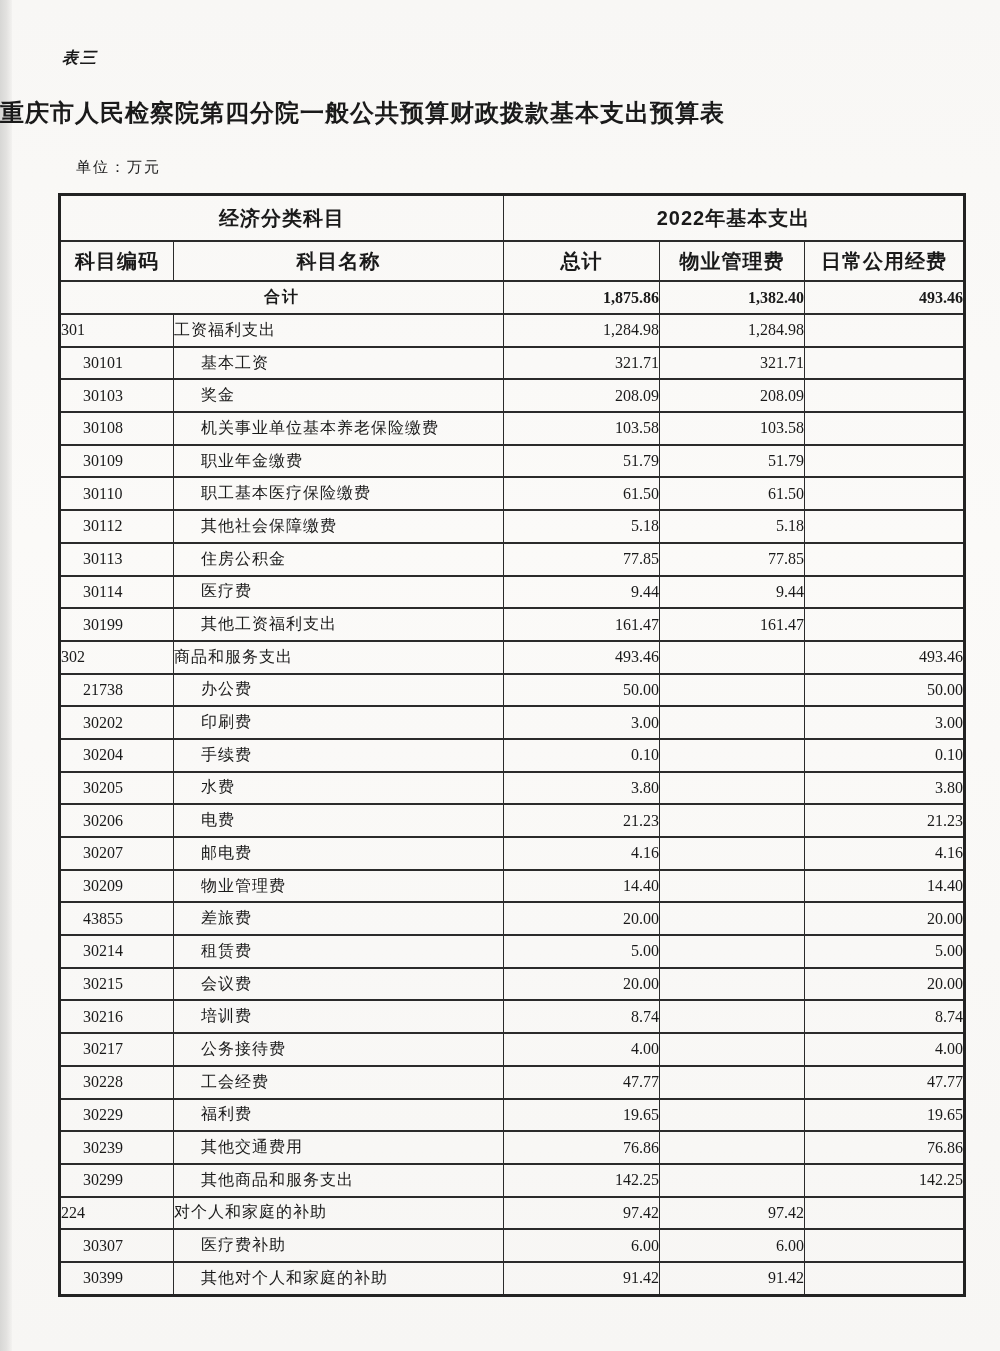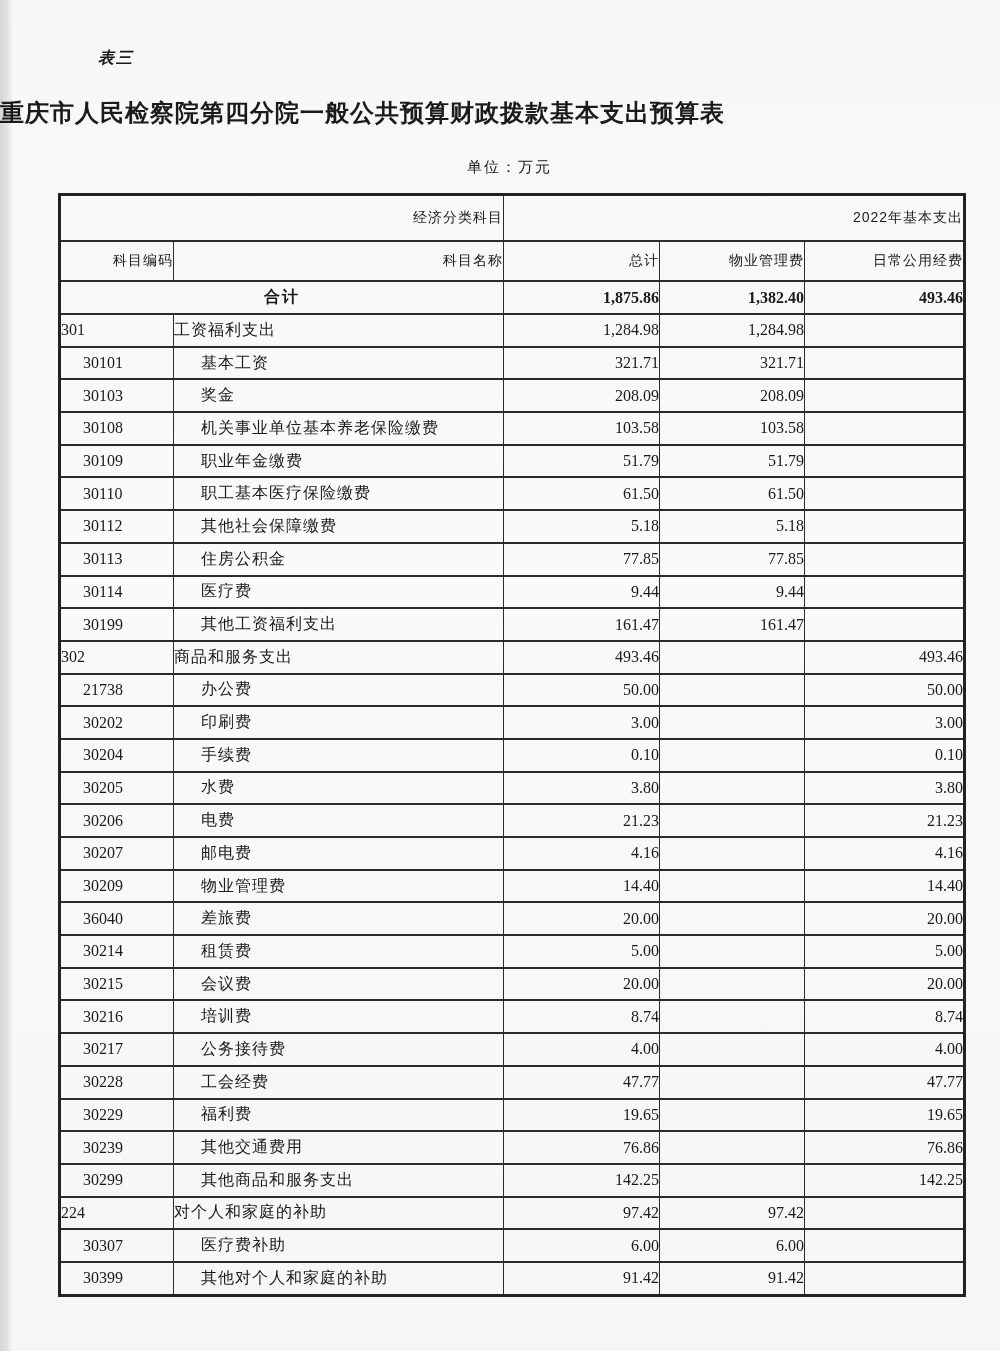--- a/index.html
+++ b/index.html
@@ -8,44 +8,44 @@
     background:linear-gradient(180deg,#f8f7f5 0%,#fbfaf8 40%,#f7f6f4 100%);
     color:#1a1a1a;
     font-family:"Liberation Serif","DejaVu Serif",serif;
   }
   .scan-strip {
     position:absolute; left:0; top:0; bottom:0; width:12px;
     background:linear-gradient(90deg,#d7d7d5 0%,#e3e2e0 55%,#f3f2f0 100%);
   }
   .corner-label {
     position:absolute; left:62px; top:48px;
-    font-size:16px; font-style:italic; font-weight:600; letter-spacing:2px;margin-left:36px;
+    font-size:16px; font-style:italic; font-weight:600; letter-spacing:2px;
   }
   .doc-title {
     position:absolute; left:0; right:0; top:97px;
     font-size:24px; font-weight:700; letter-spacing:1px;
   }
   .unit-note {
-    position:absolute; left:58px; top:158px; width:903px;
-    text-align:center; font-size:15px; letter-spacing:2px;
+    position:absolute; left:76px; top:158px; width:903px;
+    text-align:left; font-size:15px; letter-spacing:2px;
   }
   table.budget {
     position:absolute; left:58px; top:193px;
     width:905px; border-collapse:collapse; table-layout:fixed;
     border:3px solid #222;
   }
   .budget th, .budget td {
     border:1.6px solid #2b2b2b;
     border-top-width:2.2px; border-bottom-width:2.2px;
     vertical-align:middle; overflow:hidden; white-space:nowrap;
     font-size:16px; font-weight:400; padding:0;
   }
   .budget thead th {
     font-family:"Liberation Sans","DejaVu Sans",sans-serif;
-    font-weight:400; font-size:14px; text-align:right; letter-spacing:1px;
+    font-weight:700; font-size:20px; text-align:center; letter-spacing:1px;
   }
   tr.hdr1 th { height:44px; }
   tr.hdr2 th { height:38px; }
   tr.summary td { height:31px; }
   tr.data-row td { height:30.7px; }
   tr.summary .sum-label { text-align:center; font-weight:700; letter-spacing:2px; }
   tr.summary .num { font-weight:700; }
   .num { text-align:right; padding-right:7px; font-size:16.5px; }
   .cell-code { text-align:left; padding-left:4px; font-size:16px; }
   .cell-name { text-align:left; padding-left:7px; letter-spacing:1px; }
@@ -211,21 +211,21 @@
           <td class="num">4.16</td>
         </tr>
         <tr class="data-row lvl2">
           <td class="cell-code">30209</td>
           <td class="cell-name">物业管理费</td>
           <td class="num">14.40</td>
           <td class="num"></td>
           <td class="num">14.40</td>
         </tr>
         <tr class="data-row lvl2">
-          <td class="cell-code">36040</td>
+          <td class="cell-code">43855</td>
           <td class="cell-name">差旅费</td>
           <td class="num">20.00</td>
           <td class="num"></td>
           <td class="num">20.00</td>
         </tr>
         <tr class="data-row lvl2">
           <td class="cell-code">30214</td>
           <td class="cell-name">租赁费</td>
           <td class="num">5.00</td>
           <td class="num"></td>

